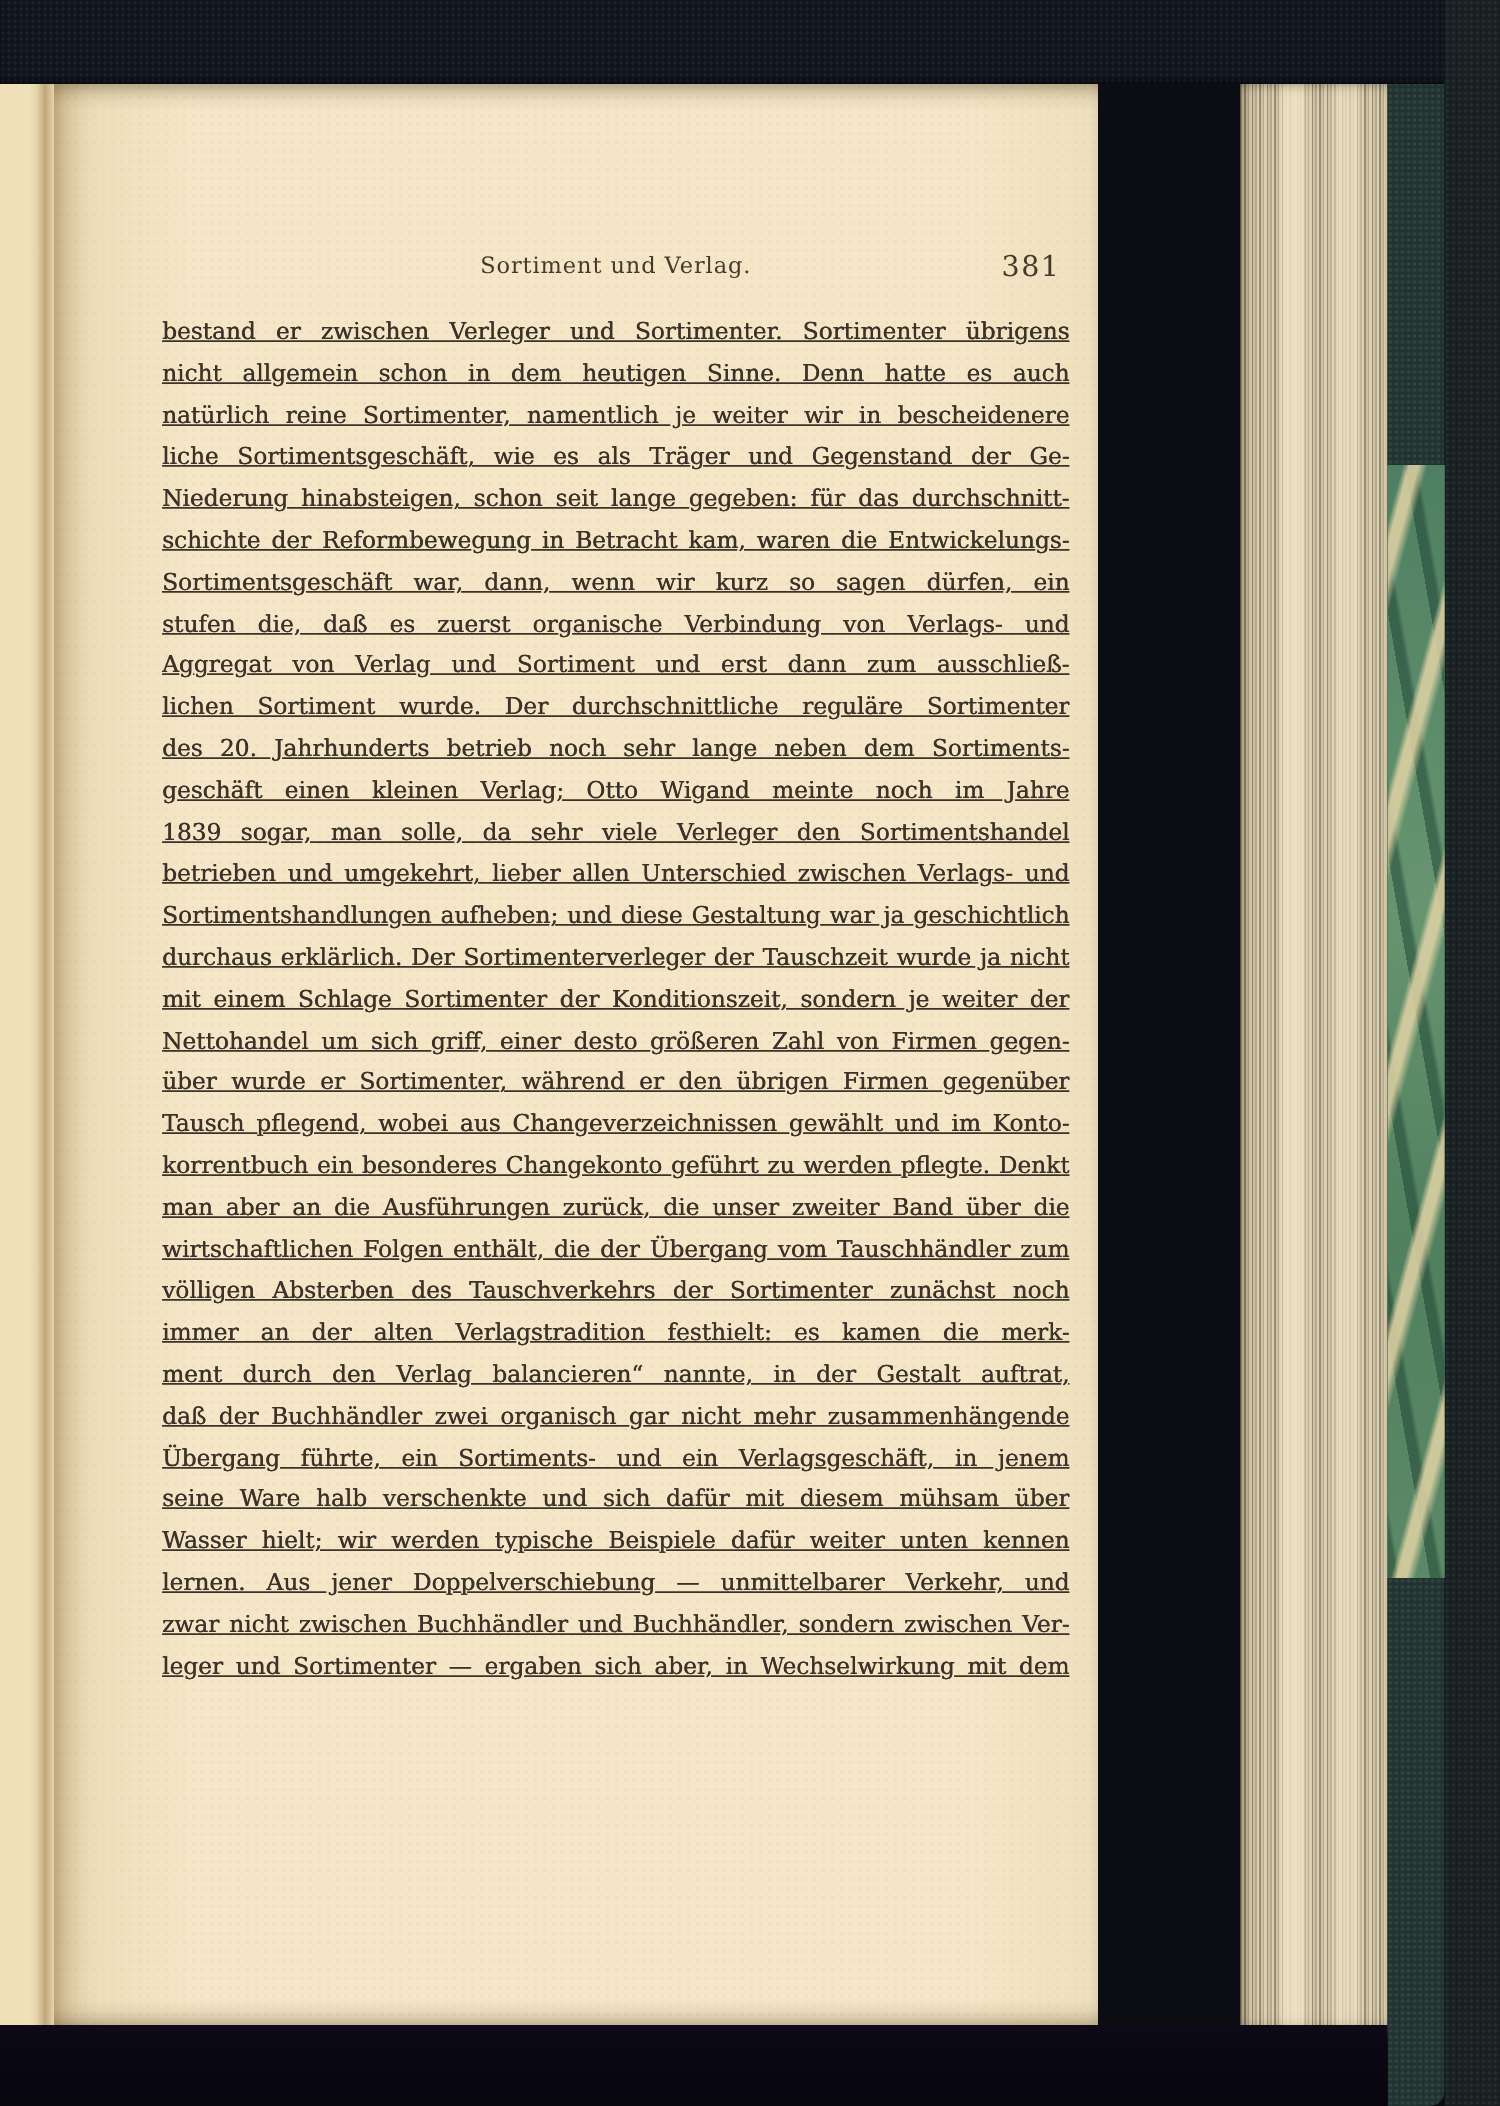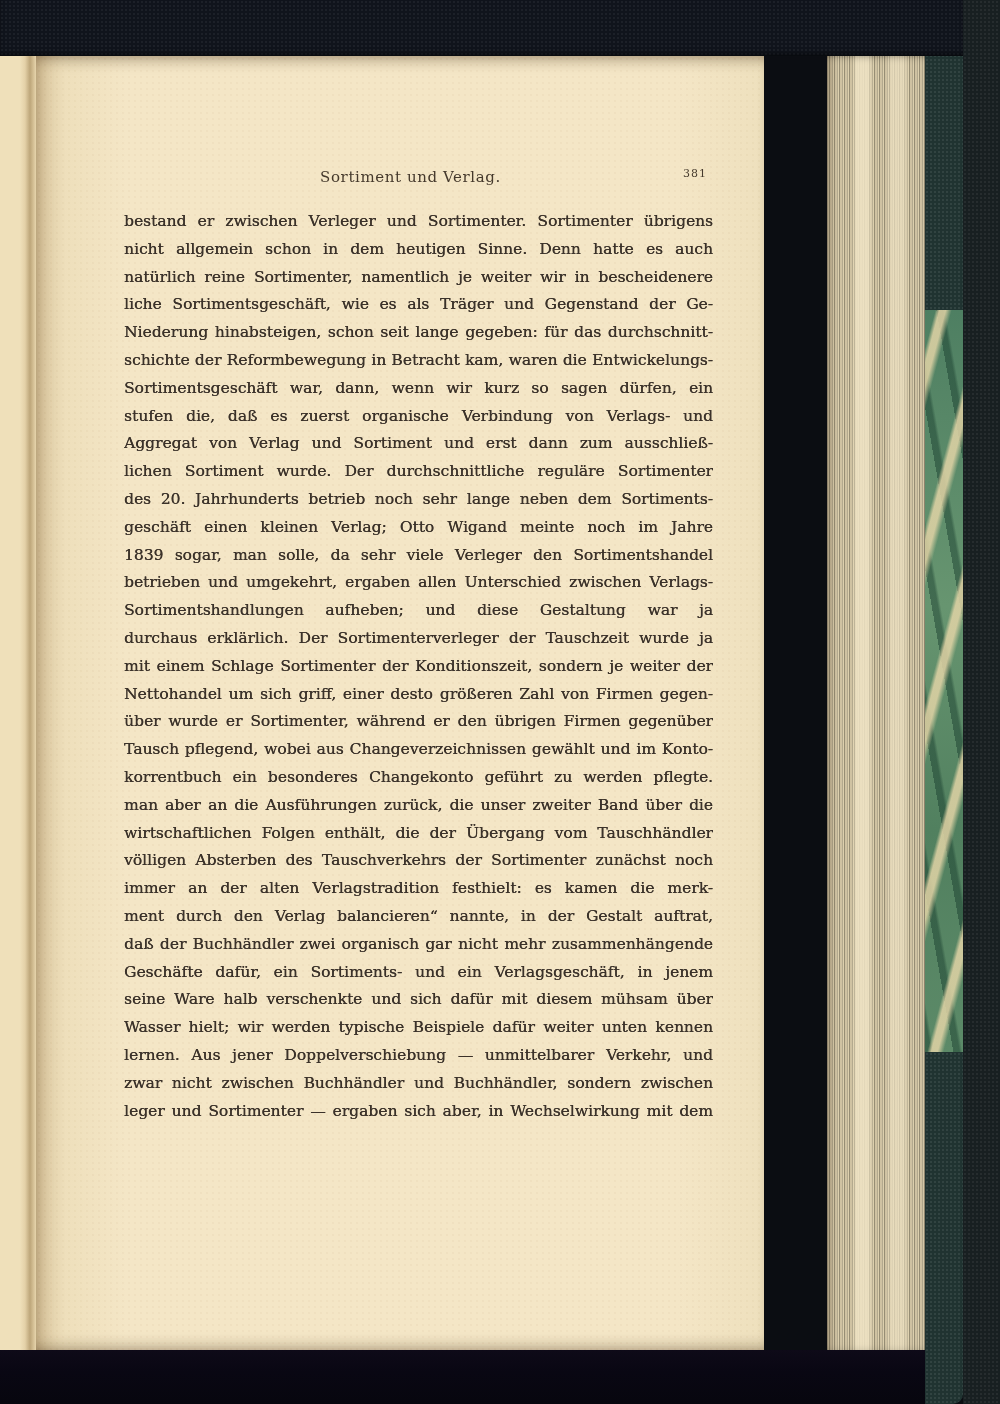--- a/index.html
+++ b/index.html
@@ -44,30 +44,30 @@
 
   
   .page{position:absolute;left:36px;top:56px;width:696px;height:1294px;
     background-color:#f3e5c4;
     background-image:
       radial-gradient(rgba(151,117,69,.05) 1px, transparent 1.2px),
       linear-gradient(90deg,#e3d0a8 0,#eedfbb 28px,#f4e6c6 90px,#f4e6c6 88%,#eee0bd 100%);
     background-size:6px 6px, 100% 100%;
     box-shadow:inset 14px 0 24px -14px rgba(110,80,35,.5),
                inset 0 12px 16px -12px rgba(60,40,20,.55),
-               inset 0 -12px 16px -12px rgba(60,40,20,.45);padding-left:32px;}
+               inset 0 -12px 16px -12px rgba(60,40,20,.45);}
 
   .text-col{position:absolute;left:72px;top:0;width:605px;height:100%;color:#3b322a;}
 
   .page-header{position:absolute;top:112px;left:0;right:0;height:24px;
     font-size:15px;letter-spacing:.6px;color:#45392c;}
   .running-title{position:absolute;left:0;right:0;text-align:center;}
-  .page-number{position:absolute;right:6px;top:-1px;font-size:11px;letter-spacing:1px;text-align:right;}
+  .page-number{position:absolute;right:6px;top:-1px;font-size:19px;letter-spacing:1px;text-align:right;}
 
-  .text-block{position:absolute;top:152px;left:16px;right:0;}
+  .text-block{position:absolute;top:152px;left:0;right:0;text-decoration:underline;}
   .line{display:block;height:27.8px;line-height:27.8px;font-size:15.5px;
     text-align:justify;text-align-last:justify;overflow:hidden;
     text-shadow:0.25px 0 0 currentColor;}
 
   
   .band-top{position:absolute;left:0;top:0;width:963px;height:56px;
     background-color:#10141c;
     background-image:radial-gradient(rgba(255,255,255,.05) 1px, transparent 1.3px);
     background-size:4px 4px;
     box-shadow:inset 0 -4px 6px -3px rgba(0,0,0,.8);}
@@ -104,35 +104,35 @@
           <div class="line">liche Sortimentsgeschäft, wie es als Träger und Gegenstand der Ge-</div>
           <div class="line">Niederung hinabsteigen, schon seit lange gegeben: für das durchschnitt-</div>
           <div class="line">schichte der Reformbewegung in Betracht kam, waren die Entwickelungs-</div>
           <div class="line">Sortimentsgeschäft war, dann, wenn wir kurz so sagen dürfen, ein</div>
           <div class="line">stufen die, daß es zuerst organische Verbindung von Verlags- und</div>
           <div class="line">Aggregat von Verlag und Sortiment und erst dann zum ausschließ-</div>
           <div class="line">lichen Sortiment wurde. Der durchschnittliche reguläre Sortimenter</div>
           <div class="line">des 20. Jahrhunderts betrieb noch sehr lange neben dem Sortiments-</div>
           <div class="line">geschäft einen kleinen Verlag; Otto Wigand meinte noch im Jahre</div>
           <div class="line">1839 sogar, man solle, da sehr viele Verleger den Sortimentshandel</div>
-          <div class="line">betrieben und umgekehrt, ergaben allen Unterschied zwischen Verlags- und</div>
+          <div class="line">betrieben und umgekehrt, lieber allen Unterschied zwischen Verlags- und</div>
           <div class="line">Sortimentshandlungen aufheben; und diese Gestaltung war ja geschichtlich</div>
           <div class="line">durchaus erklärlich. Der Sortimenterverleger der Tauschzeit wurde ja nicht</div>
           <div class="line">mit einem Schlage Sortimenter der Konditionszeit, sondern je weiter der</div>
           <div class="line">Nettohandel um sich griff, einer desto größeren Zahl von Firmen gegen-</div>
           <div class="line">über wurde er Sortimenter, während er den übrigen Firmen gegenüber</div>
           <div class="line">Tausch pflegend, wobei aus Changeverzeichnissen gewählt und im Konto-</div>
           <div class="line">korrentbuch ein besonderes Changekonto geführt zu werden pflegte. Denkt</div>
           <div class="line">man aber an die Ausführungen zurück, die unser zweiter Band über die</div>
           <div class="line">wirtschaftlichen Folgen enthält, die der Übergang vom Tauschhändler zum</div>
           <div class="line">völligen Absterben des Tauschverkehrs der Sortimenter zunächst noch</div>
           <div class="line">immer an der alten Verlagstradition festhielt: es kamen die merk-</div>
           <div class="line">ment durch den Verlag balancieren“ nannte, in der Gestalt auftrat,</div>
           <div class="line">daß der Buchhändler zwei organisch gar nicht mehr zusammenhängende</div>
-          <div class="line">Geschäfte dafür, ein Sortiments- und ein Verlagsgeschäft, in jenem</div>
+          <div class="line">Übergang führte, ein Sortiments- und ein Verlagsgeschäft, in jenem</div>
           <div class="line">seine Ware halb verschenkte und sich dafür mit diesem mühsam über</div>
           <div class="line">Wasser hielt; wir werden typische Beispiele dafür weiter unten kennen</div>
           <div class="line">lernen. Aus jener Doppelverschiebung — unmittelbarer Verkehr, und</div>
           <div class="line">zwar nicht zwischen Buchhändler und Buchhändler, sondern zwischen Ver-</div>
           <div class="line">leger und Sortimenter — ergaben sich aber, in Wechselwirkung mit dem</div>
         </div>
     </div>
   </div>
 
   <div class="band-top"></div>

